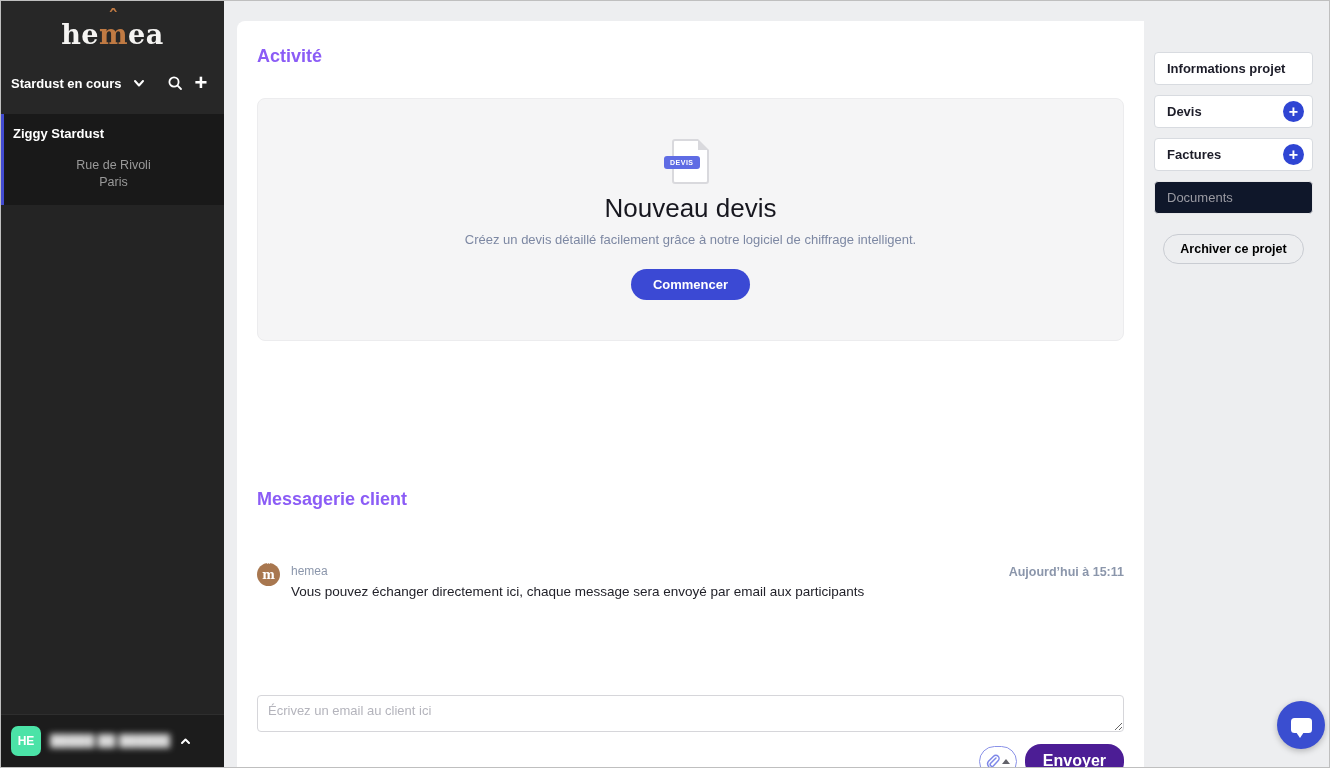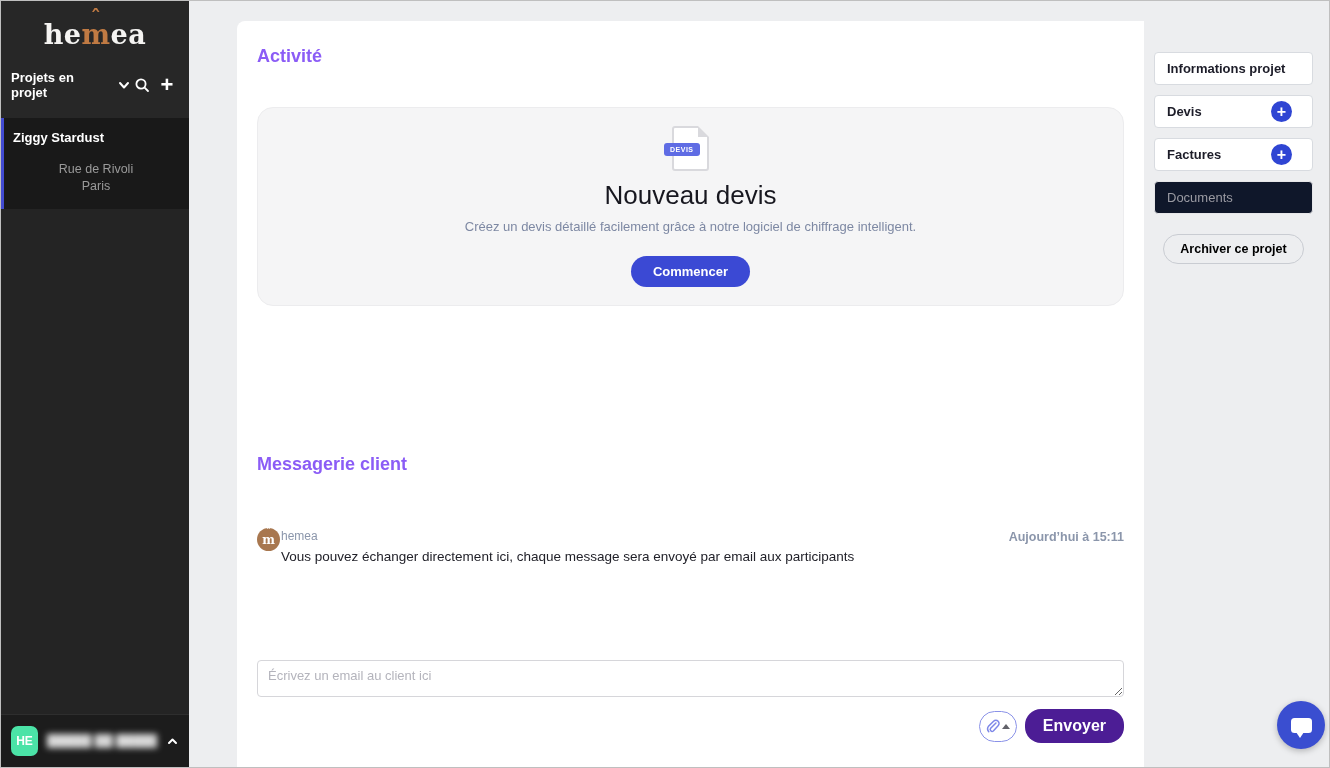--- a/index.html
+++ b/index.html
@@ -6,21 +6,21 @@
   html,body { width:1330px; height:768px; overflow:hidden; }
   body {
     font-family:"Liberation Sans", sans-serif;
     background:#edeef0;
     position:relative;
     border:1px solid #bfbfbf;
   }
 
   
   .sidebar {
-    position:absolute; left:0; top:0; bottom:0; width:188px;
+    position:absolute; left:0; top:0; bottom:0; width:223px;
     background:#272727; color:#fff;
     display:flex; flex-direction:column;
   }
   .sidebar-header { background:#272727; padding-bottom:12px; }
   .logo { text-align:center; padding:18px 0 14px; font-family:"DejaVu Serif", serif;
           font-weight:bold; font-size:27px; color:#f5f4f2; letter-spacing:0.5px; }
   .logo .accent { color:#c07a43; position:relative; }
   .logo .hat { position:absolute; left:50%; transform:translateX(-50%); top:-13px;
                font-size:20px; color:#c07a43; font-style:normal; }
   .projects-row { display:flex; align-items:center; padding:6px 10px; }
@@ -54,22 +54,22 @@
 
   
   .main-panel {
     position:absolute; left:236px; top:20px; right:185px; bottom:0;
     background:#ffffff; border-radius:8px 0 0 0;
     padding:25px 20px 0 20px;
   }
   .section-title { font-size:18px; font-weight:bold; color:#8b5cf6; }
 
   .activity-card {
-    margin-top:40px; background:#f5f5f6; border:1px solid #ececee; border-radius:16px;
-    height:199px; display:flex; flex-direction:column; align-items:center;
+    margin-top:31px; background:#f5f5f6; border:1px solid #ececee; border-radius:8px;
+    height:243px; display:flex; flex-direction:column; align-items:center;
     justify-content:center; text-align:center;
   }
   .doc-icon { position:relative; width:37px; height:45px; background:#fff;
               border:2px solid #d9d9dd; border-radius:3px; margin-bottom:9px; }
   .doc-icon::before { content:""; position:absolute; top:-2px; right:-2px;
               width:0; height:0; border-style:solid; border-width:0 11px 11px 0;
               border-color:#f5f5f6 #f5f5f6 #d9d9dd #f5f5f6; }
   .doc-badge { position:absolute; top:15px; left:-10px; background:#5f6ce4; color:#fff;
               font-size:7px; font-weight:bold; letter-spacing:.5px;
               padding:3px 6px; border-radius:3px; }
@@ -82,21 +82,21 @@
   }
 
   .messaging-section { margin-top:148px; }
   .message-row { display:flex; margin-top:53px; position:relative; }
   .msg-avatar { width:23px; height:23px; border-radius:50%; background:#a8774f;
                 color:#fff; display:flex; align-items:center; justify-content:center;
                 font-family:"DejaVu Serif", serif; font-size:12px; font-weight:bold;
                 flex-shrink:0; position:relative; }
   .msg-avatar .hat2 { position:absolute; top:-1px; left:50%; transform:translateX(-50%);
                 font-size:9px; font-style:normal; }
-  .msg-body { margin-left:1px; }
+  .msg-body { margin-left:11px; }
   .msg-sender { font-size:12px; color:#8b96ab; margin-top:1px; }
   .msg-text { font-size:13.5px; color:#22222a; margin-top:6px; }
   .msg-time { position:absolute; right:0; top:2px; font-size:12.5px;
               font-weight:bold; color:#8b96ab; }
 
   .composer { margin-top:96px; }
   .composer textarea {
     width:100%; height:37px; border:1px solid #d6d6da; border-radius:4px;
     font-family:inherit; font-size:13px; color:#44444c; padding:7px 10px;
     resize:both; outline:none; background:#fff;
@@ -112,21 +112,21 @@
   .send-btn { background:#4c1d95; color:#fff; border:none; border-radius:16px;
               font-family:inherit; font-size:16px; font-weight:bold;
               padding:8px 18px; cursor:pointer; }
 
   
   .right-panel { position:absolute; right:0; top:0; bottom:0; width:185px;
                  padding:51px 16px 0 10px; }
   .rp-card {
     background:#fff; border:1px solid #d8dbe0; border-radius:4px;
     height:33px; margin-bottom:10px; display:flex; align-items:center;
-    padding:0 20px 0 12px; font-size:13px; font-weight:600; color:#1c1c28;
+    padding:0 8px 0 12px; font-size:13px; font-weight:600; color:#1c1c28;
     cursor:pointer; justify-content:space-between;
   }
   .rp-card.disabled { background:#0f172a; border-color:#e6e6e8; color:#9a9aa2;
                       font-weight:normal; cursor:default; }
   .plus-circle { width:21px; height:21px; border-radius:50%; background:#2f45d3;
                  color:#fff; display:flex; align-items:center; justify-content:center;
                  font-size:16px; font-weight:bold; line-height:1; cursor:pointer; }
   .archive-btn { display:block; margin:20px auto 0; background:transparent;
                  border:1px solid #c9ccd2; border-radius:15px; padding:7px 16px;
                  font-family:inherit; font-size:12.5px; font-weight:bold; color:#000000;
@@ -145,21 +145,21 @@
 
   svg { display:block; }
 </style>
 </head>
 <body>
 
 <div class="sidebar">
   <div class="sidebar-header">
     <div class="logo"><span>he</span><span class="accent"><i class="hat">ˆ</i><span>m</span></span><span>ea</span></div>
     <div class="projects-row">
-      <span class="projects-label">Projets en projet</span>
+      <span class="projects-label">Stardust en cours</span>
       <span class="chev">
         <svg width="14" height="14" viewBox="0 0 14 14">
             <polyline points="3,5 7,9.5 11,5" fill="none" stroke="#ffffff" stroke-width="2" stroke-linecap="round" stroke-linejoin="round"></polyline>
           </svg>
       </span>
       <span class="spacer"></span>
       <span class="icon-btn">
         <svg width="17" height="17" viewBox="0 0 17 17">
             <circle cx="7" cy="7" r="4.6" fill="none" stroke="#ffffff" stroke-width="1.8"></circle>
             <line x1="10.6" y1="10.6" x2="14" y2="14" stroke="#ffffff" stroke-width="1.8" stroke-linecap="round"></line>

